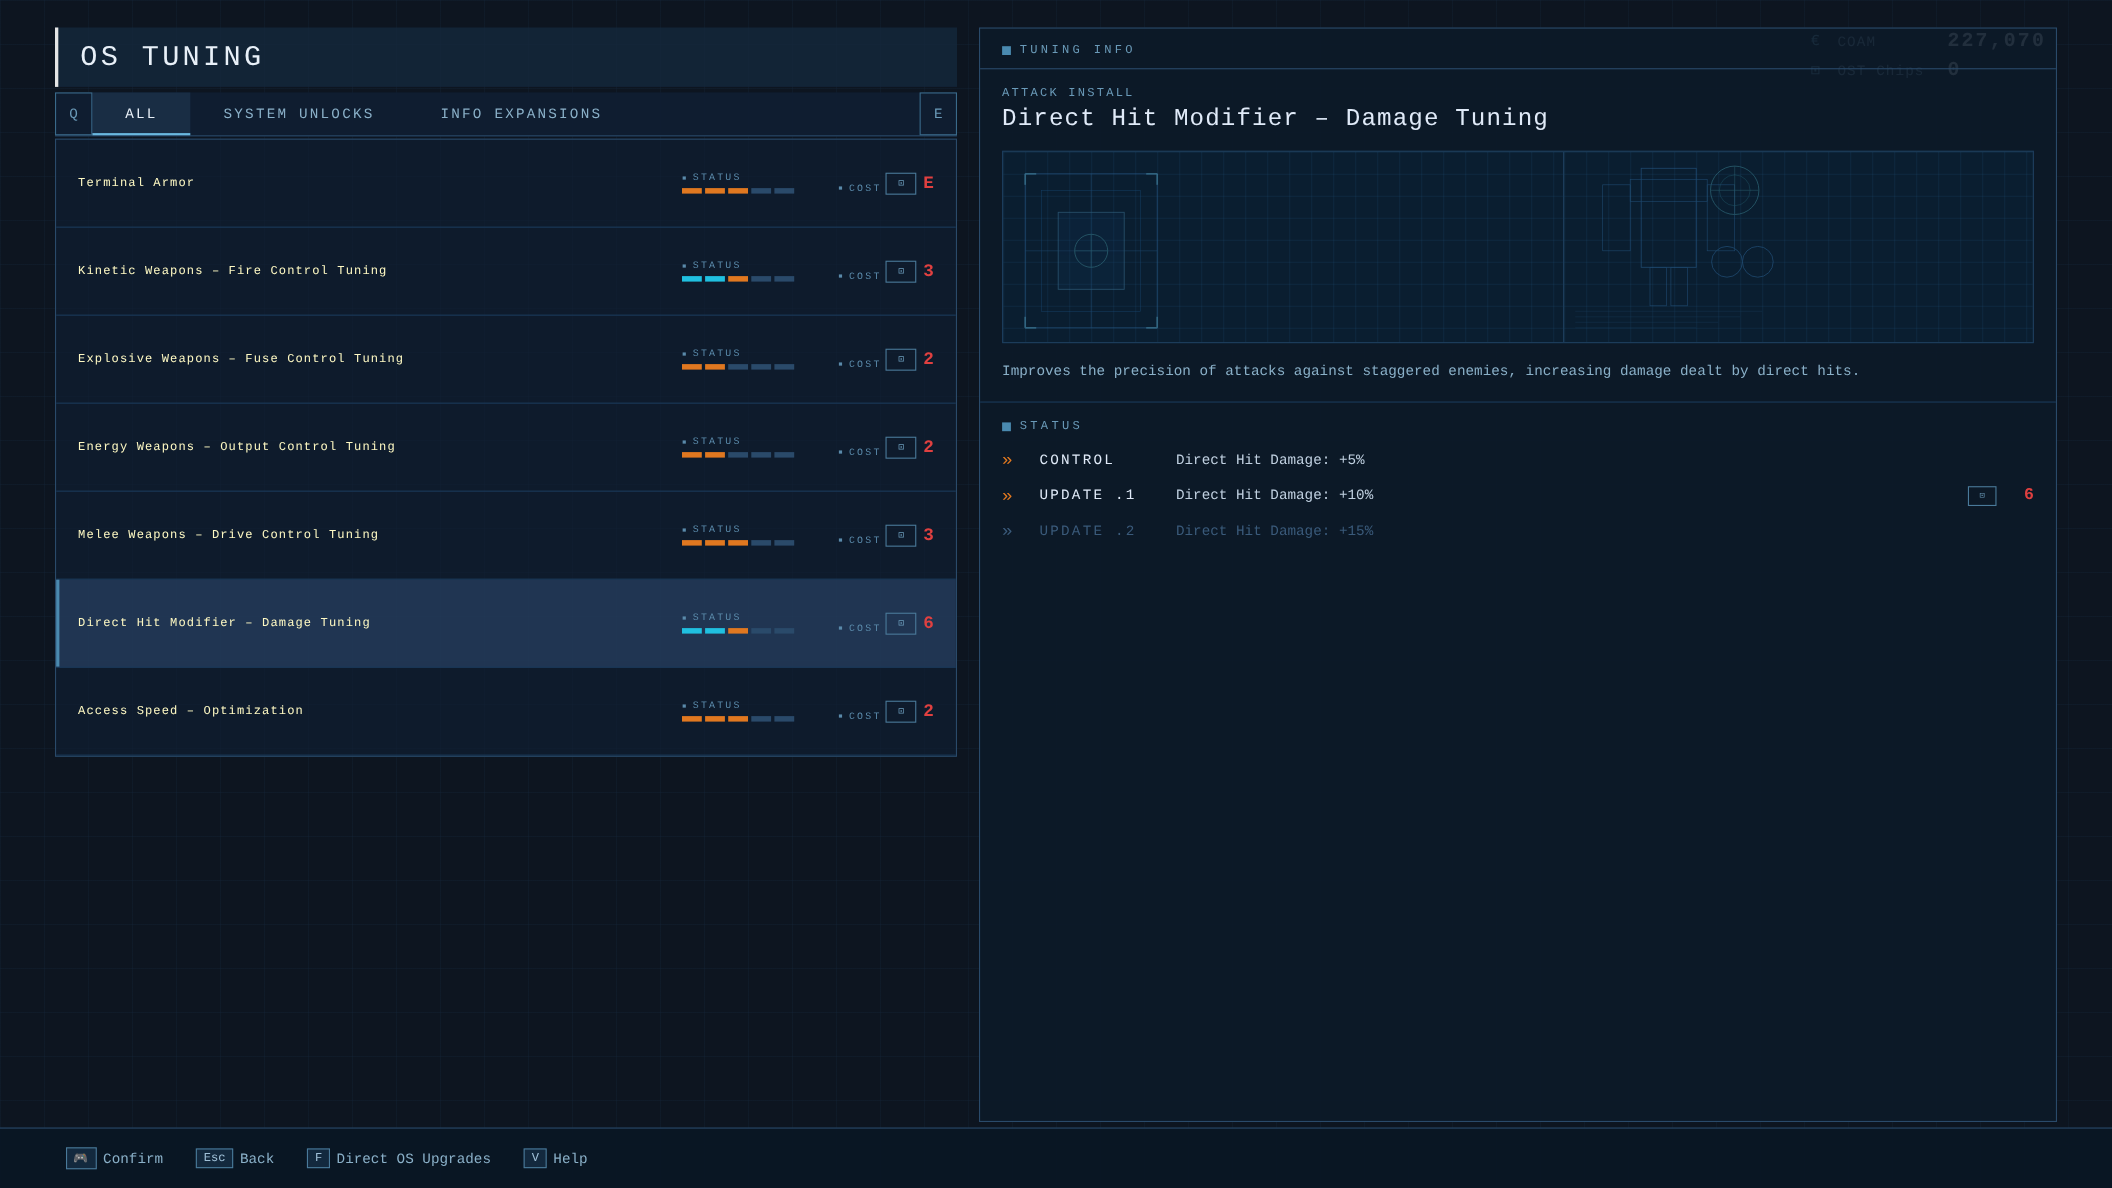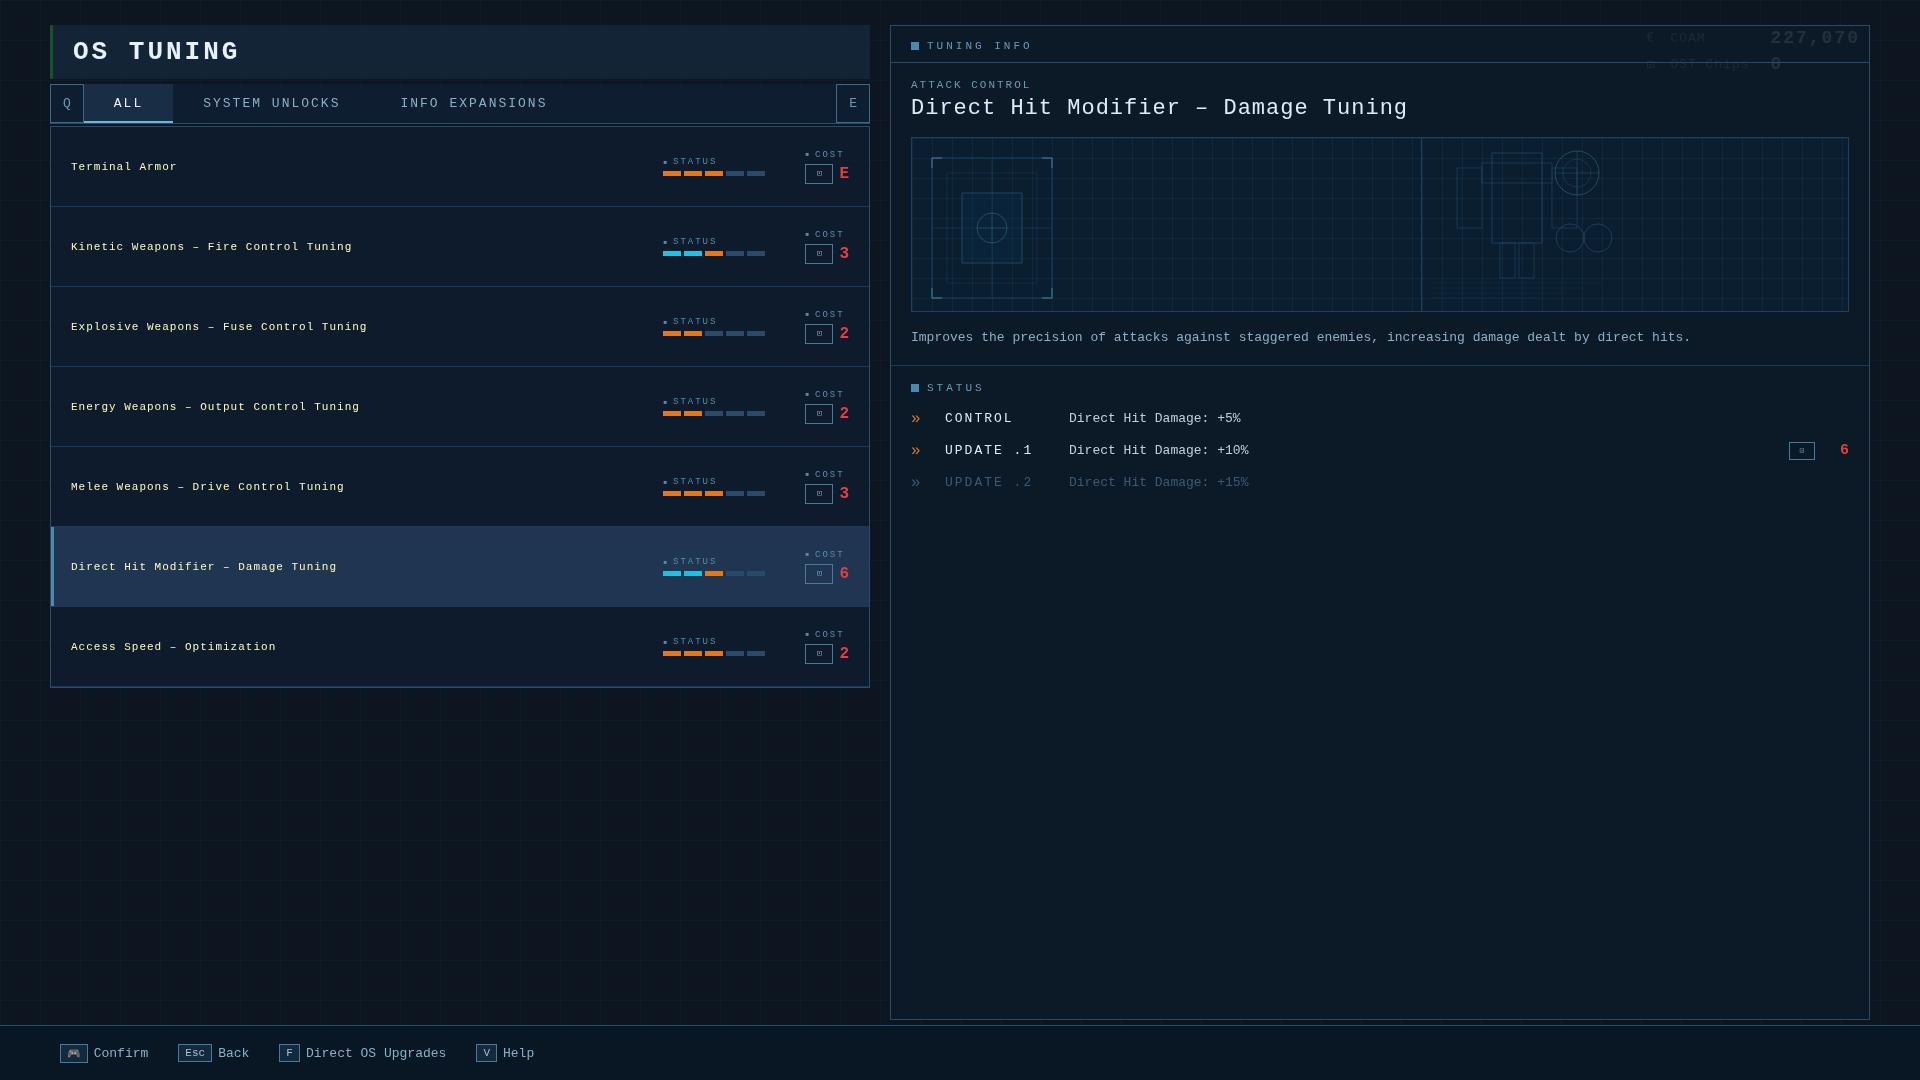--- a/index.html
+++ b/index.html
@@ -67,26 +67,26 @@
     .main-panel {
       position: absolute;
       top: 25px;
       left: 50px;
       width: 820px;
       bottom: 60px;
     }
 
     .panel-title {
       font-size: 26px;
-      font-weight: bold;
+      font-weight: normal;
       color: #e8f0f8;
       letter-spacing: 3px;
       padding: 12px 20px;
       background: rgba(20,40,60,0.8);
-      border-left: 3px solid #14532d;
+      border-left: 3px solid #e5e5e5;
       margin-bottom: 0;
     }
 
     
     .tabs-bar {
       display: flex;
       align-items: stretch;
       background: rgba(15,30,50,0.9);
       border-bottom: 1px solid #2a4a6a;
       margin-top: 5px;
@@ -187,23 +187,23 @@
     .bar-seg {
       height: 5px;
       width: 18px;
     }
     .bar-seg.orange { background: #e07820; }
     .bar-seg.cyan { background: #20c0e0; }
     .bar-seg.empty { background: #2a4a6a; }
 
     .cost-group {
       display: flex;
-      flex-direction: column;
+      flex-direction: row;
       gap: 4px;
-      align-items: flex-start;
+      align-items: flex-end;
     }
     .cost-icon {
       width: 28px;
       height: 20px;
       border: 1px solid #4a7a9a;
       display: flex;
       align-items: center;
       justify-content: center;
       font-size: 9px;
       color: #6a9ab8;
@@ -588,21 +588,21 @@
   </div>
 </div>
 
 <div class="right-panel">
   <div class="right-panel-header">
     <div class="tuning-info-dot"></div>
     <span class="tuning-info-label">TUNING INFO</span>
   </div>
 
   <div class="right-panel-title-section">
-    <div class="attack-control-label">ATTACK CONTROL</div>
+    <div class="attack-control-label">ATTACK INSTALL</div>
     <div class="right-panel-title">Direct Hit Modifier – Damage Tuning</div>
   </div>
 
   <div class="blueprint-area">
     <div class="blueprint-left">
       <div class="blueprint-grid"></div>
 
       <svg width="100%" height="100%" style="position:absolute;top:0;left:0;opacity:0.6">
 
         <rect x="20" y="20" width="120" height="140" fill="none" stroke="#2a6090" stroke-width="0.8"></rect>

